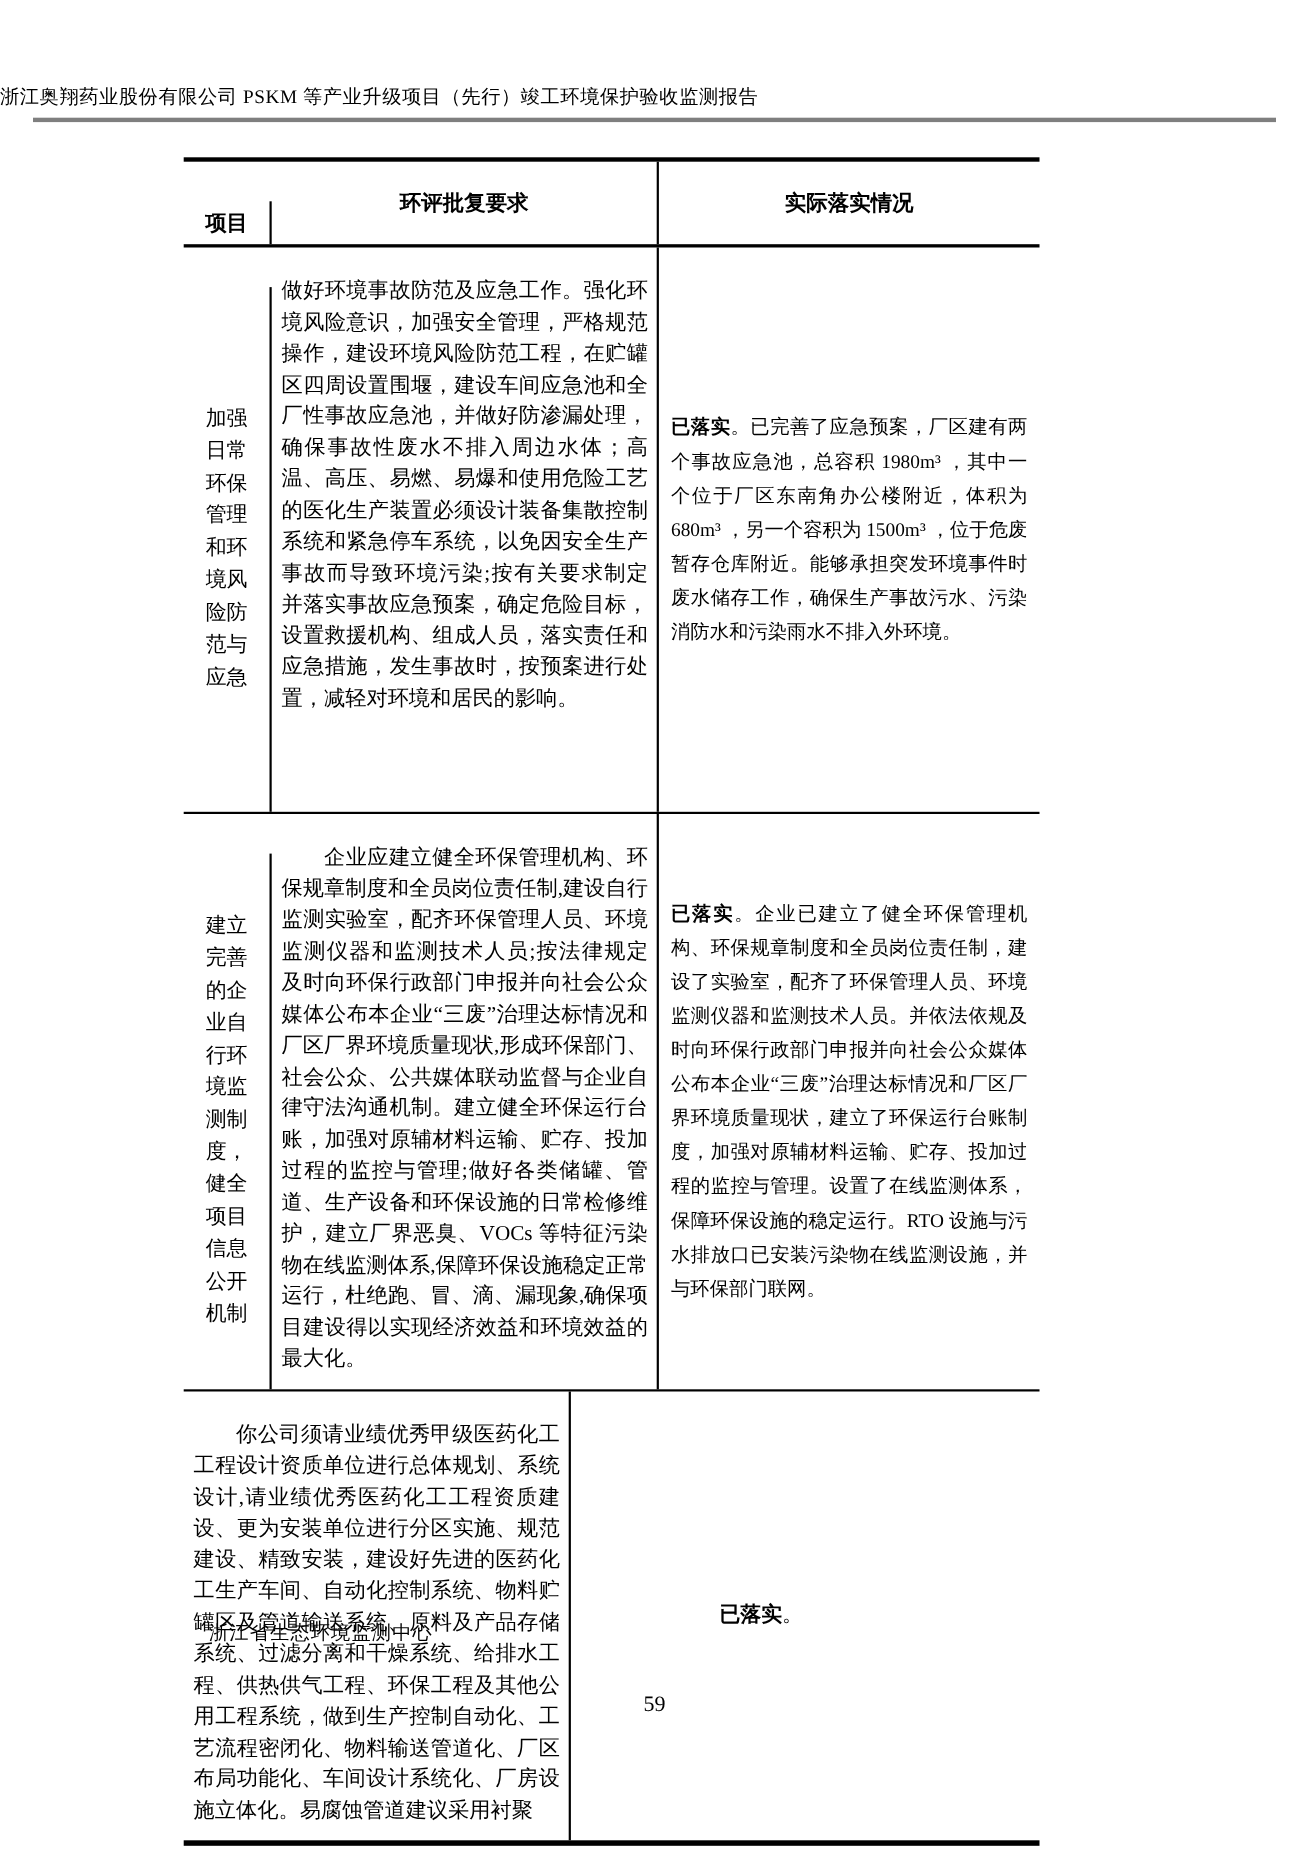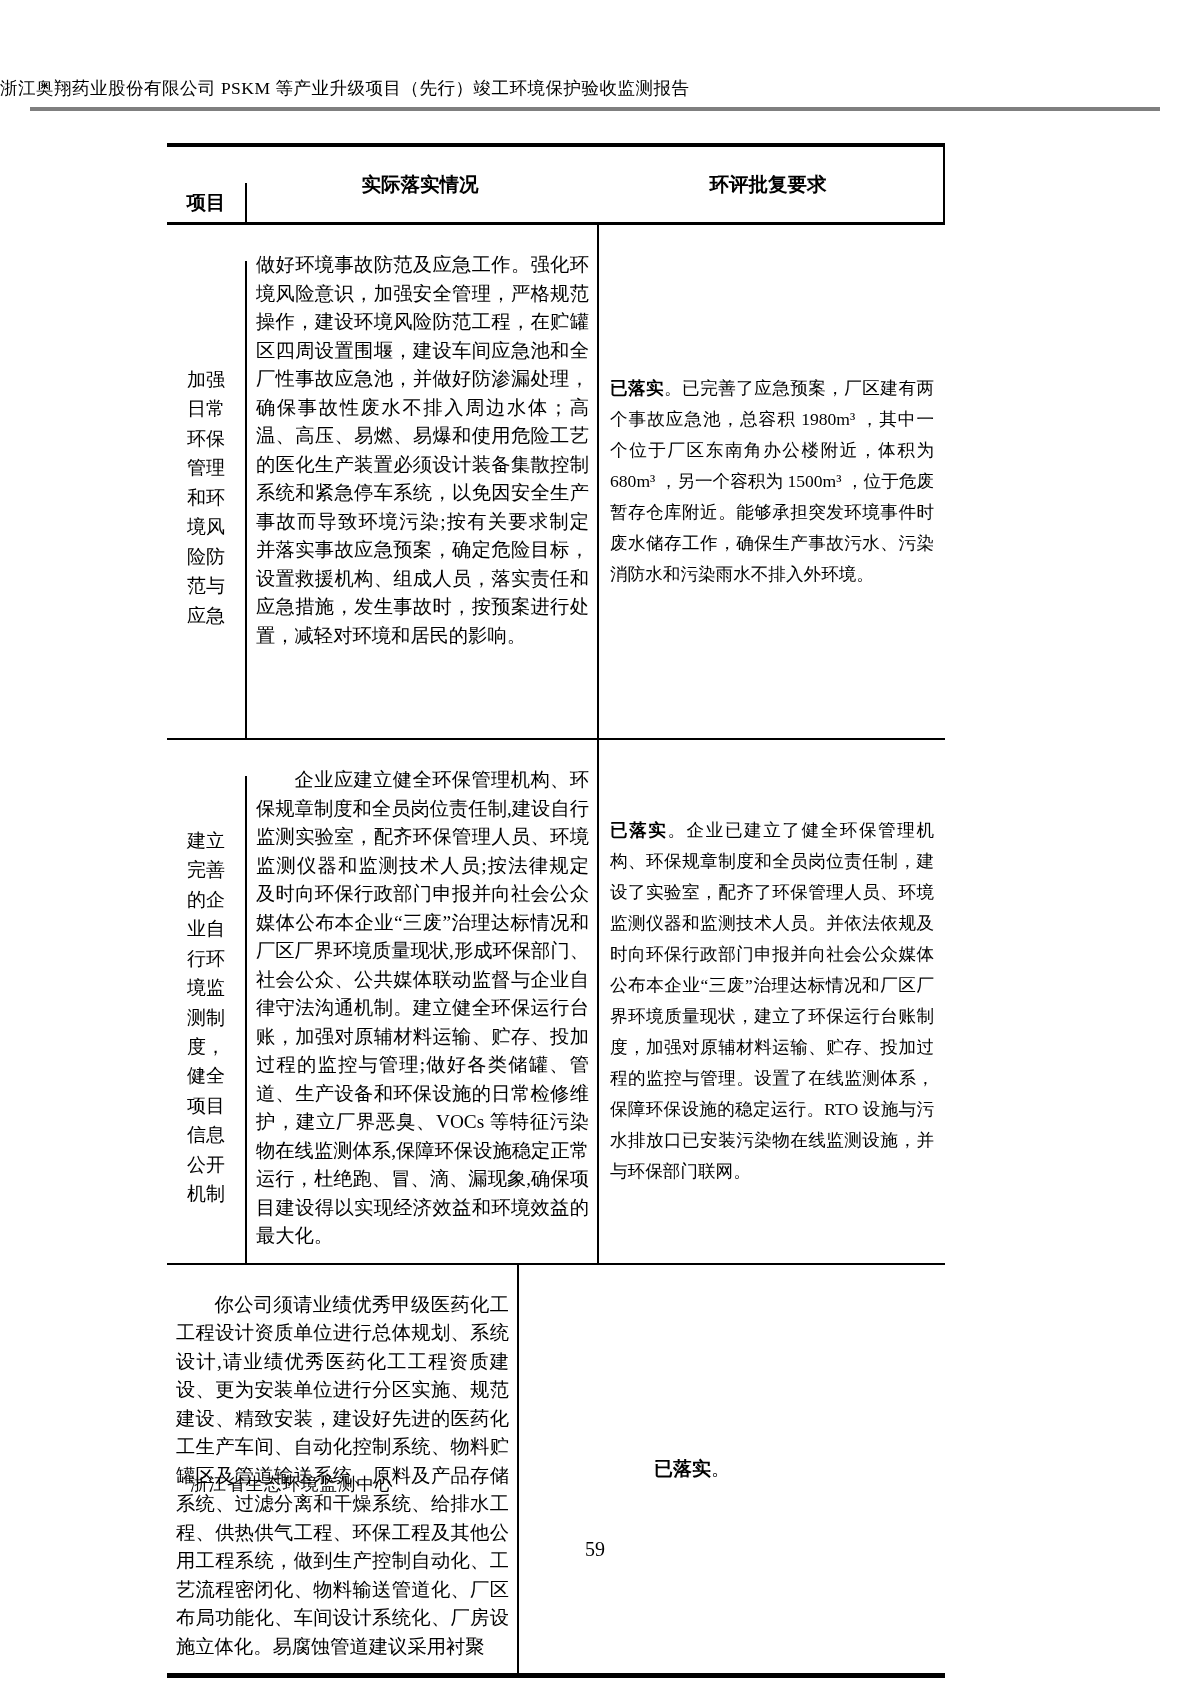--- a/index.html
+++ b/index.html
@@ -72,22 +72,22 @@
 </head>
 <body>
 
 <div class="doc-header">浙江奥翔药业股份有限公司 PSKM 等产业升级项目（先行）竣工环境保护验收监测报告</div>
 <div class="header-rule"></div>
 
 <div class="report-table">
 
   <div class="thead">
     <div class="hc c1">项目</div>
+    <div class="hc c2">环评批复要求</div>
     <div class="hc c3">实际落实情况</div>
-    <div class="hc c2">环评批复要求</div>
   </div>
 
   <div class="trow r1">
     <div class="cell-project c1">加强日常环保管理和环境风险防范与应急</div>
     <div class="cell-req c2">
       <p>做好环境事故防范及应急工作。强化环境风险意识，加强安全管理，严格规范操作，建设环境风险防范工程，在贮罐区四周设置围堰，建设车间应急池和全厂性事故应急池，并做好防渗漏处理，确保事故性废水不排入周边水体；高温、高压、易燃、易爆和使用危险工艺的医化生产装置必须设计装备集散控制系统和紧急停车系统，以免因安全生产事故而导致环境污染;按有关要求制定并落实事故应急预案，确定危险目标，设置救援机构、组成人员，落实责任和应急措施，发生事故时，按预案进行处置，减轻对环境和居民的影响。</p>
     </div>
     <div class="cell-status c3">
       <p><b>已落实</b><span>。已完善了应急预案，厂区建有两个事故应急池，总容积 1980m³ ，其中一个位于厂区东南角办公楼附近，体积为 680m³ ，另一个容积为 1500m³ ，位于危废暂存仓库附近。能够承担突发环境事件时废水储存工作，确保生产事故污水、污染消防水和污染雨水不排入外环境。</span></p>
     </div>

